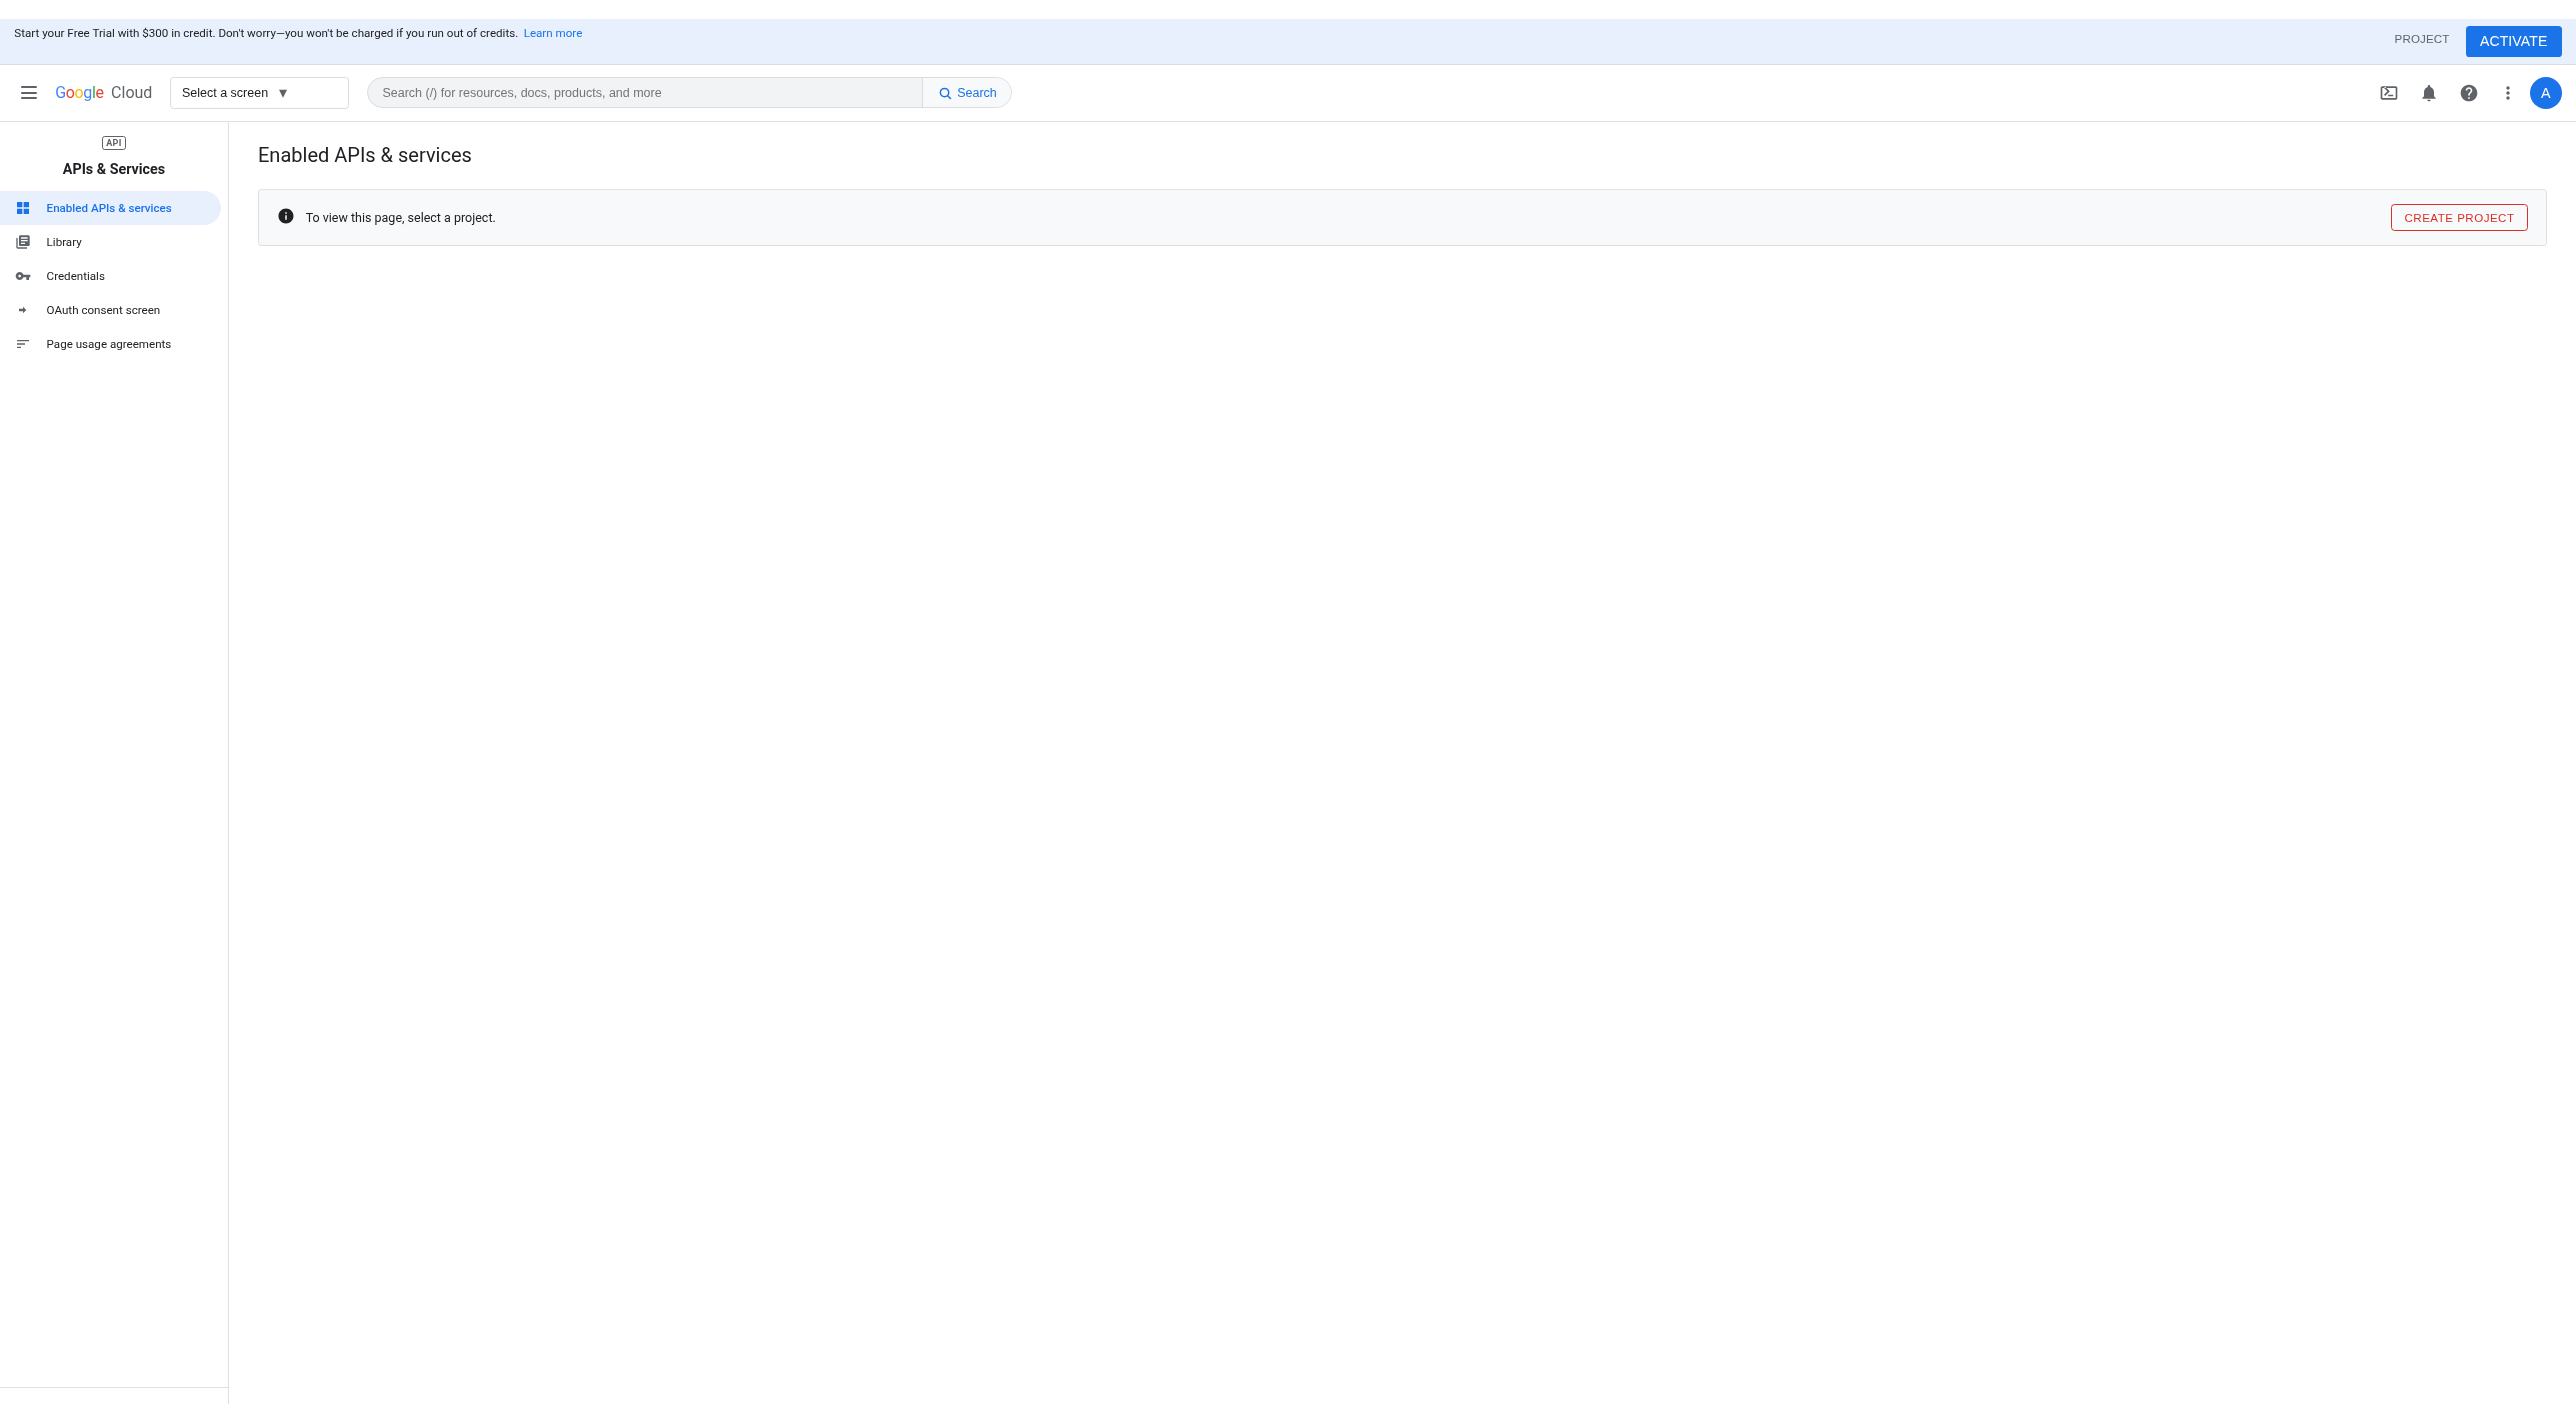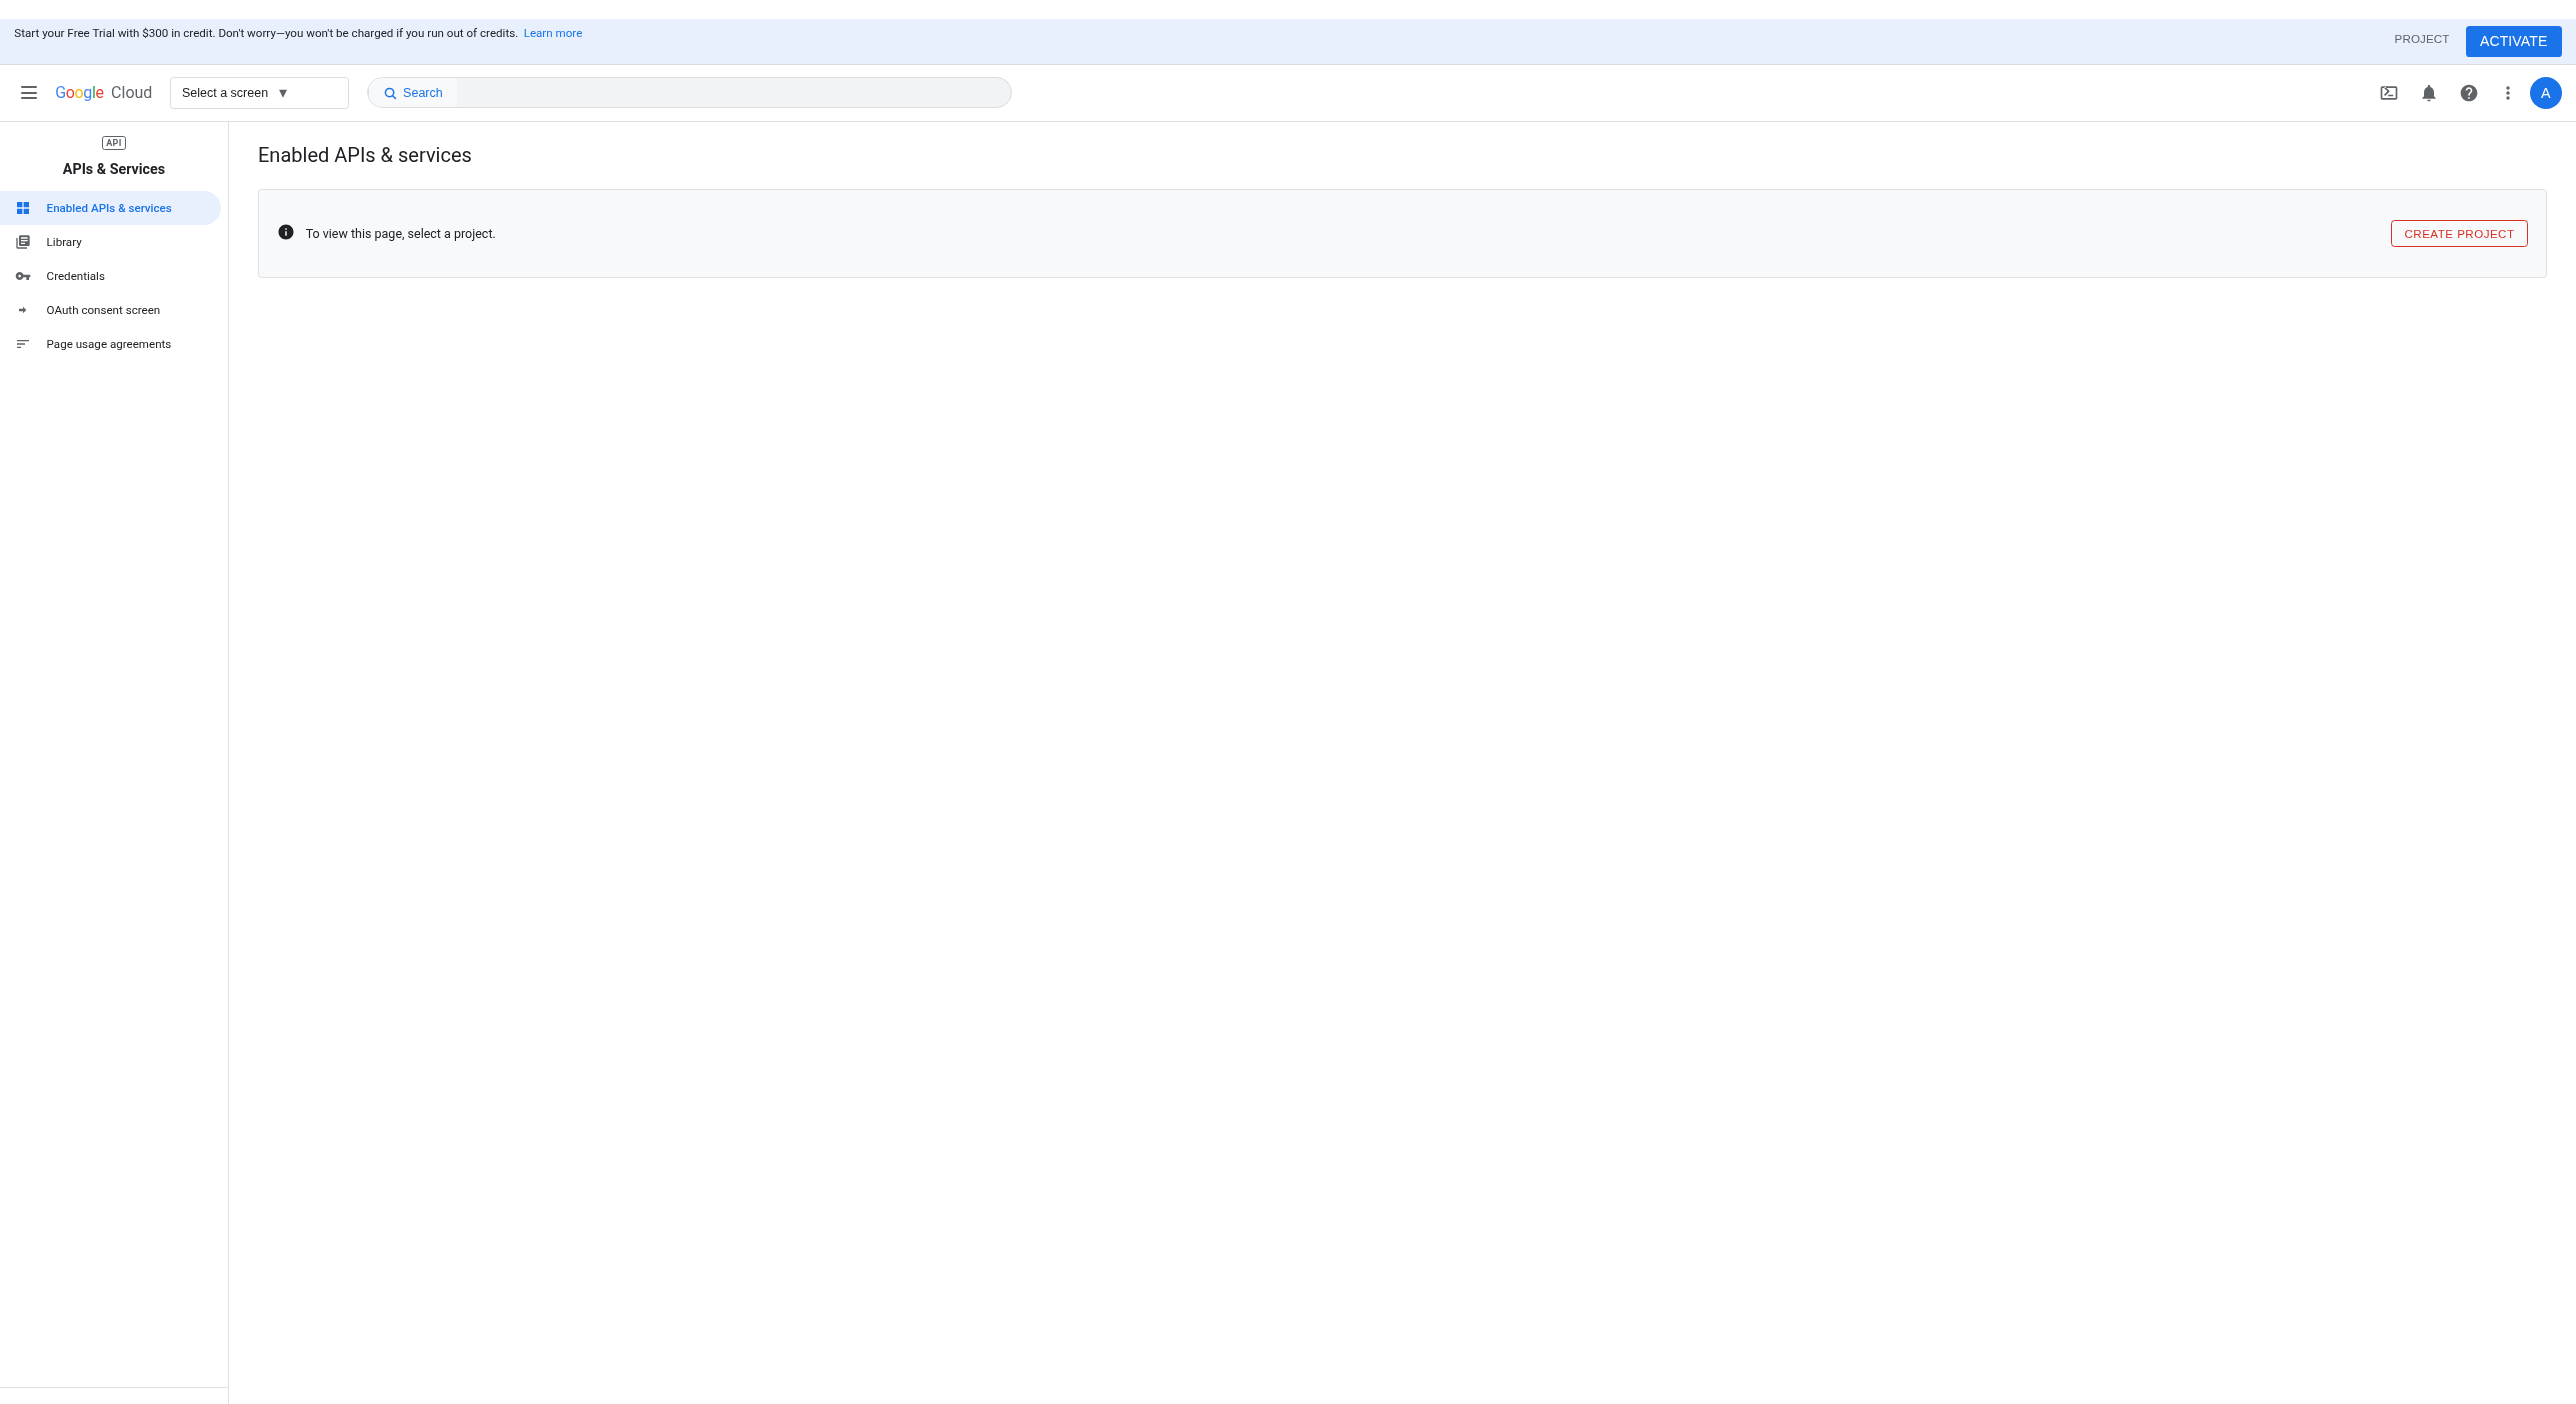--- a/index.html
+++ b/index.html
@@ -239,21 +239,21 @@
       margin-bottom: 21.5px;
     }
 
     
     .info-banner {
       display: flex;
       align-items: center;
       background: #f8f9fa;
       border: 0.9px solid #e0e0e0;
       border-radius: 3.6px;
-      padding: 30px 18px;
+      padding: 14px 18px;
       gap: 10.7px;
     }
     .info-icon { color: #202124; font-size: 16px; flex-shrink: 0; }
     .info-text { flex: 1; font-size: 12.5px; color: #202124; }
     .create-project-btn {
       background: none;
       border: 0.9px solid #d93025;
       color: #d93025;
       border-radius: 3.6px;
       padding: 6.3px 12.5px;
@@ -290,20 +290,21 @@
     </span>
     <span class="logo-cloud">&nbsp;Cloud</span>
   </a>
 
   <button class="project-selector">
     <span>Select a screen</span>
     <span class="dropdown-arrow">▾</span>
   </button>
 
   <div class="search-container">
+    <input type="text" class="search-input" placeholder="Search (/) for resources, docs, products, and more" style="">
     <button class="search-btn">
       <svg width="14.3" height="14.3" viewBox="0 0 24 24" fill="none" stroke="#1a73e8" stroke-width="2.5" stroke-linecap="round" stroke-linejoin="round">
         <circle cx="11" cy="11" r="7"></circle>
         <line x1="21" y1="21" x2="16.65" y2="16.65"></line>
       </svg>
       <span>Search</span>
     </button>
   </div>
 
   <div class="header-actions">

